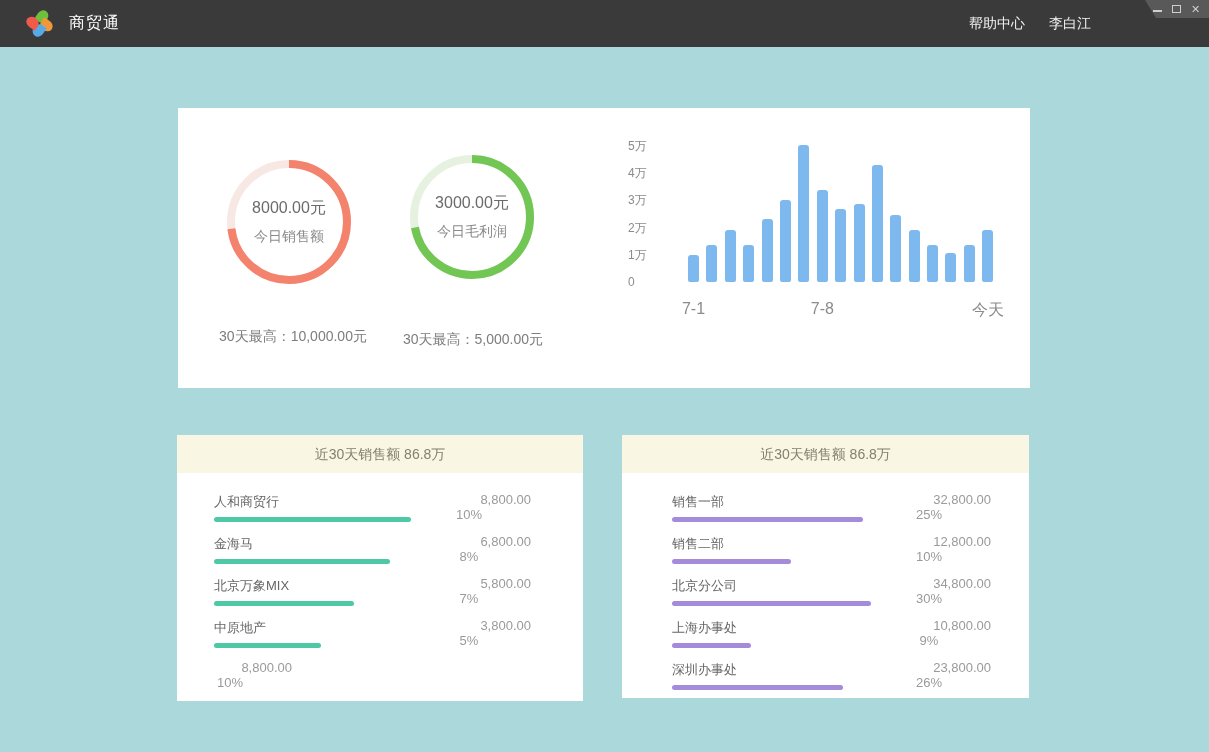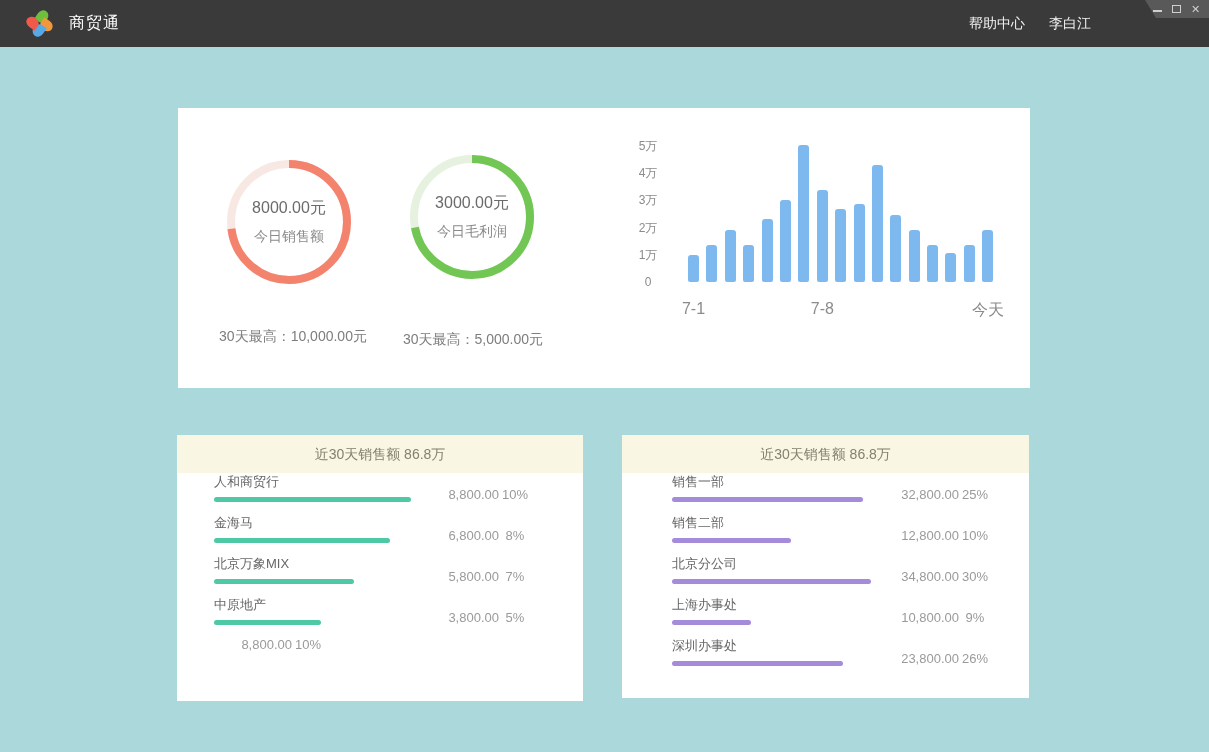--- a/index.html
+++ b/index.html
@@ -45,35 +45,35 @@
   .gauge .arc { transform:rotate(-90deg); transform-origin:62px 62px; stroke-linecap:butt; }
   .gauge-center { position:absolute; inset:0; display:flex; flex-direction:column; align-items:center; justify-content:center; }
   .gauge-value { font-size:16px; color:#6b6b6b; margin-bottom:9px; }
   .gauge-label { font-size:14px; color:#8a8a8a; }
   .gauge-foot { position:absolute; width:230px; text-align:center; font-size:14px; color:#7d7d7d; }
   .gauge-foot-1 { left:0px;   top:220px; }
   .gauge-foot-2 { left:180px; top:223px; }
 
   
   .barchart { position:absolute; left:462px; top:30px; width:380px; height:240px; }
-  .ytick { position:absolute; right:352px; width:40px; text-align:center; font-size:12px; color:#8b8b8b; line-height:14px; }
+  .ytick { position:absolute; right:352px; width:40px; text-align:left; font-size:12px; color:#8b8b8b; line-height:14px; }
   .bars { position:absolute; left:48px; top:6px; height:138px; display:flex; align-items:flex-end; gap:7.4px; }
   .bar { width:11px; background:#7db9ee; border-radius:3px 3px 2px 2px; }
   .xtick { position:absolute; top:162px; transform:translateX(-50%); font-size:16px; color:#8b8b8b; }
   .chart-caption { position:absolute; left:25px; top:222px; width:360px; text-align:center; font-size:14px; color:#7d7d7d; }
 
   
   .rank-header { height:38px; line-height:38px; text-align:center; background:#f9f7e3; color:#82826d; font-size:14px; }
-  .rank-list { }
+  .rank-list { padding-top:19px; }
   .rank-card-left  .rank-list { padding-left:37px; padding-right:52px; }
   .rank-card-right .rank-list { padding-left:50px; padding-right:38px; }
   .rank-row { display:flex; justify-content:space-between; align-items:flex-end; margin-bottom:12px; }
   .rank-name { font-size:13px; color:#666666; margin-bottom:6px; }
   .rank-bar { height:5px; border-radius:3px; }
-  .rank-val { display:flex; font-size:13px; color:#9a9a9a; padding-bottom:0; }
+  .rank-val { display:flex; font-size:13px; color:#9a9a9a; padding-bottom:0;flex-direction:column; }
   .rank-val .num { width:78px; text-align:right; }
   .rank-val .pct { width:32px; text-align:center; }
 </style>
 </head>
 <body>
 
 <div class="titlebar">
   <div class="logo">
     <div class="petal green"></div>
     <div class="petal orange"></div>

